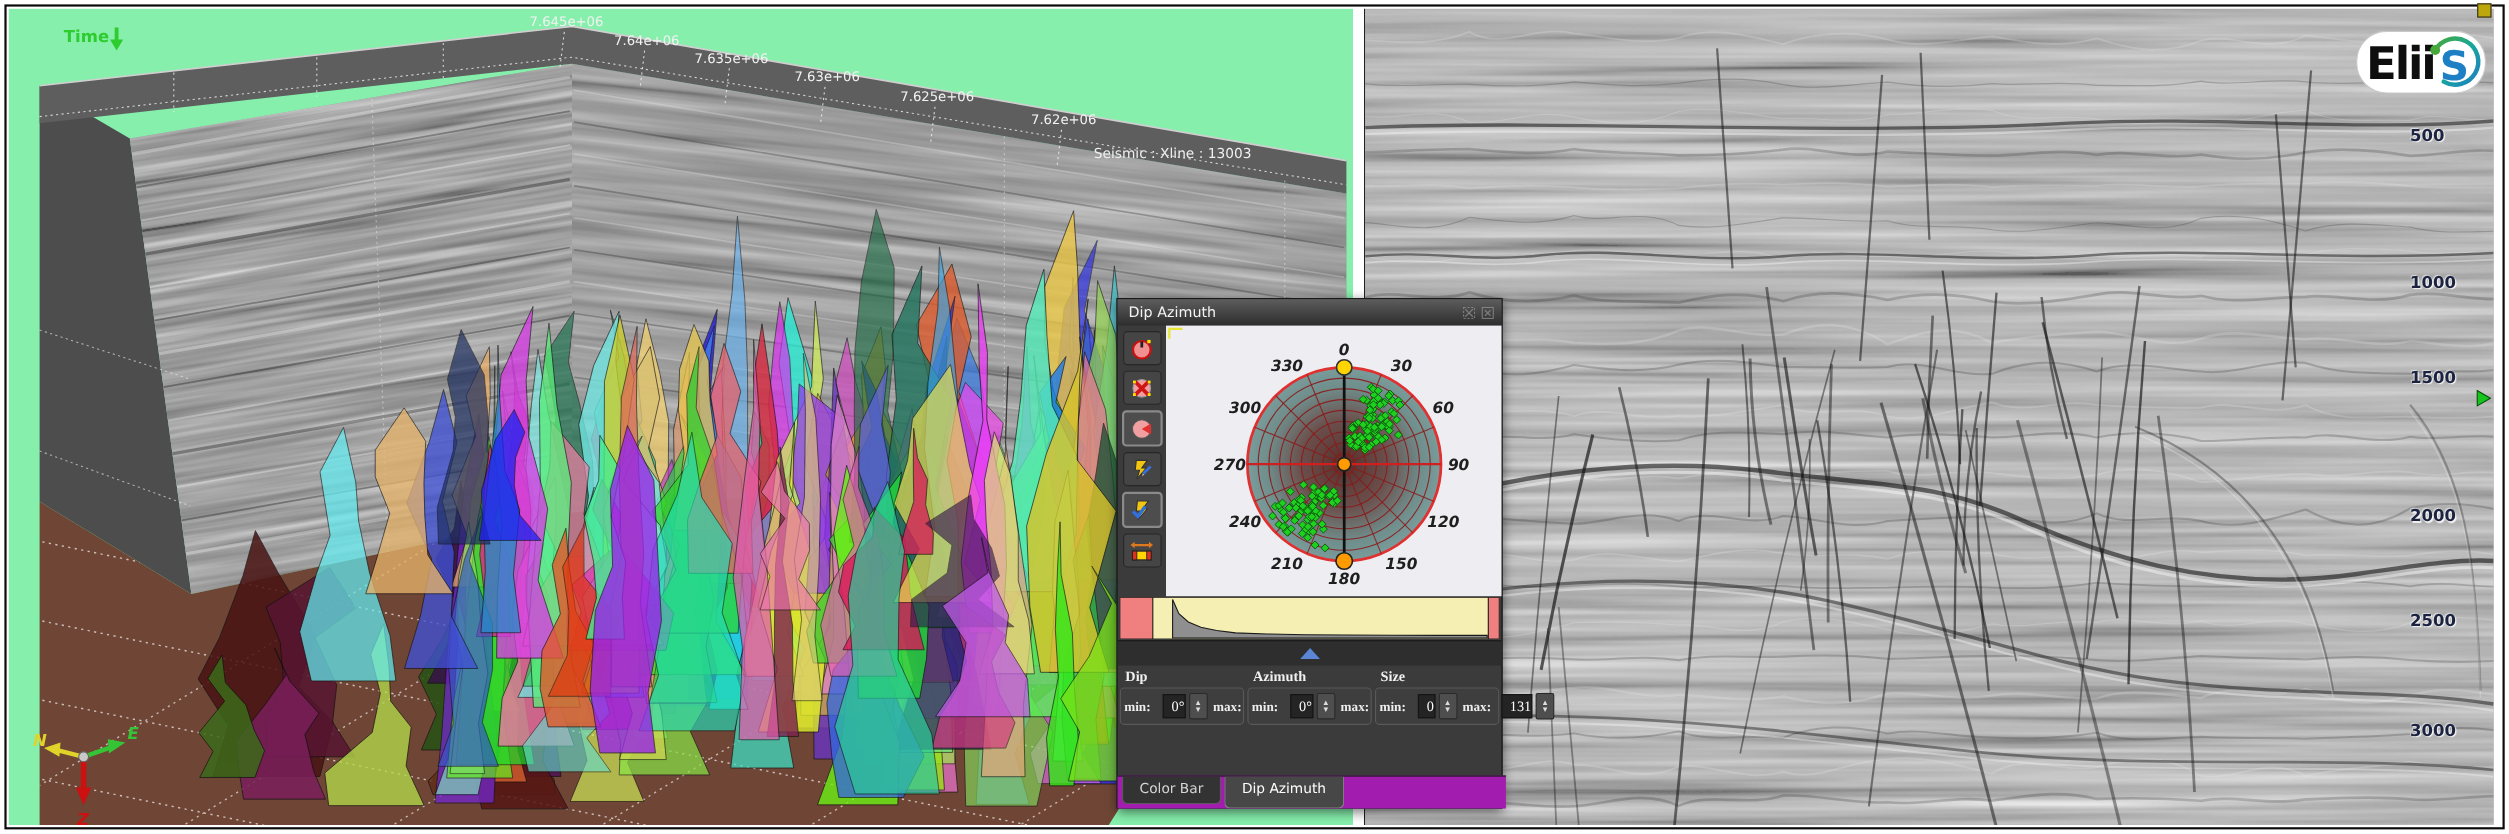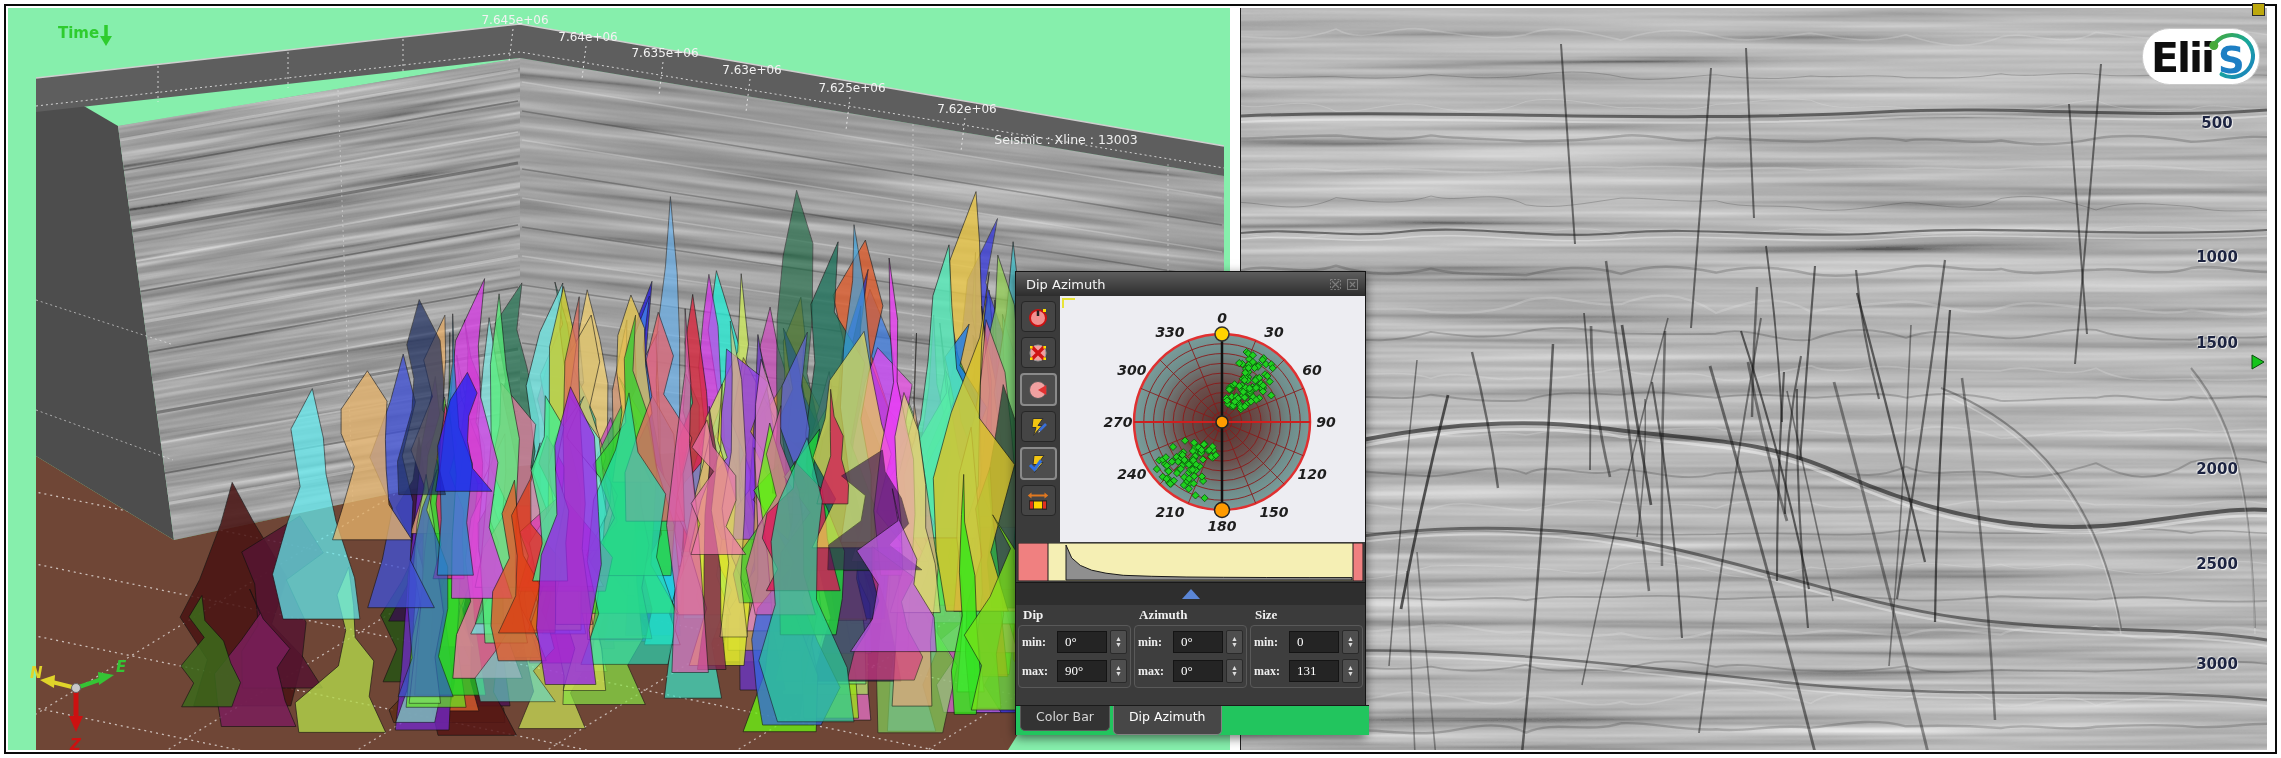--- a/index.html
+++ b/index.html
@@ -23,36 +23,36 @@
   .plotarea{position:absolute;left:44px;top:24px;width:305px;height:246px;background:#ededf2;}
   .histo{position:absolute;left:2px;top:271px;width:345px;height:38px;}
   .arrowrow{position:absolute;left:0;top:310px;width:349px;height:22px;background:#2e2e2e;
             border-top:1px solid #191919;display:flex;align-items:center;justify-content:center;}
   .uptri{width:0;height:0;border-left:9px solid transparent;border-right:9px solid transparent;
          border-bottom:10px solid #5b86d6;}
   .controls{position:absolute;left:0;top:333px;width:349px;height:100px;display:flex;gap:3px;padding:0 2px;box-sizing:border-box;}
   .group{flex:1;min-width:0;font-family:Liberation Serif, serif;}
   .gtitle{font-size:13px;font-weight:bold;color:#f0f0f0;padding:2px 0 2px 5px;}
   .gbox{border:1px solid #595959;border-radius:4px;background:#3e3e3e;padding:4px 3px;display:flex;
-        flex-direction:column;gap:5px;}
+        flex-direction:row;gap:5px;}
   .grow{display:flex;align-items:center;gap:3px;}
   .glab{width:32px;font-size:12px;font-weight:bold;color:#eee;flex:none;}
   .gfield{flex:1;min-width:0;height:20px;background:#242424;border:1px solid #141414;color:#fff;
           font-size:13px;display:flex;align-items:center;padding-left:7px;}
   .spin{width:15px;height:22px;background:#4e4e4e;border:1px solid #2a2a2a;border-radius:2px;flex:none;
         display:flex;flex-direction:column;align-items:center;justify-content:center;line-height:6px;
         font-size:7px;color:#ddd;cursor:pointer;}
-  .tabs{position:absolute;left:0;top:433px;width:349px;height:29px;background:#22c55e;
+  .tabs{position:absolute;left:0;top:433px;width:349px;height:29px;background:#a21caf;
         border-top:1px solid #1a1a1a;display:flex;gap:3px;padding-left:4px;}
   .tab{font-size:12.5px;padding:3px 15px;border:1px solid #5a5a5a;border-top:none;
        border-radius:0 0 5px 5px;height:18px;cursor:pointer;}
   .tab.inactive{background:#333;color:#d5d5d5;}
   .tab.active{background:#474747;color:#fff;border-color:#828282;height:22px;}
   
-  .depth{position:absolute;width:52px;text-align:center;font-size:15px;font-weight:bold;color:#1c2340;
+  .depth{position:absolute;width:52px;text-align:left;font-size:15px;font-weight:bold;color:#1c2340;
          text-shadow:1px 1px 1px rgba(255,255,255,.85), -1px -1px 1px rgba(255,255,255,.6);}
   .logo{position:absolute;left:901px;top:20px;width:118px;height:57px;}
   .chip{position:absolute;left:2252px;top:3px;width:11px;height:11px;background:#bda80c;
         border:1.5px solid #2a2a2a;z-index:5;}
   .gmark{position:absolute;left:1010px;top:346px;}
 </style>
 </head>
 <body>
 
 <div class="frame"></div>

